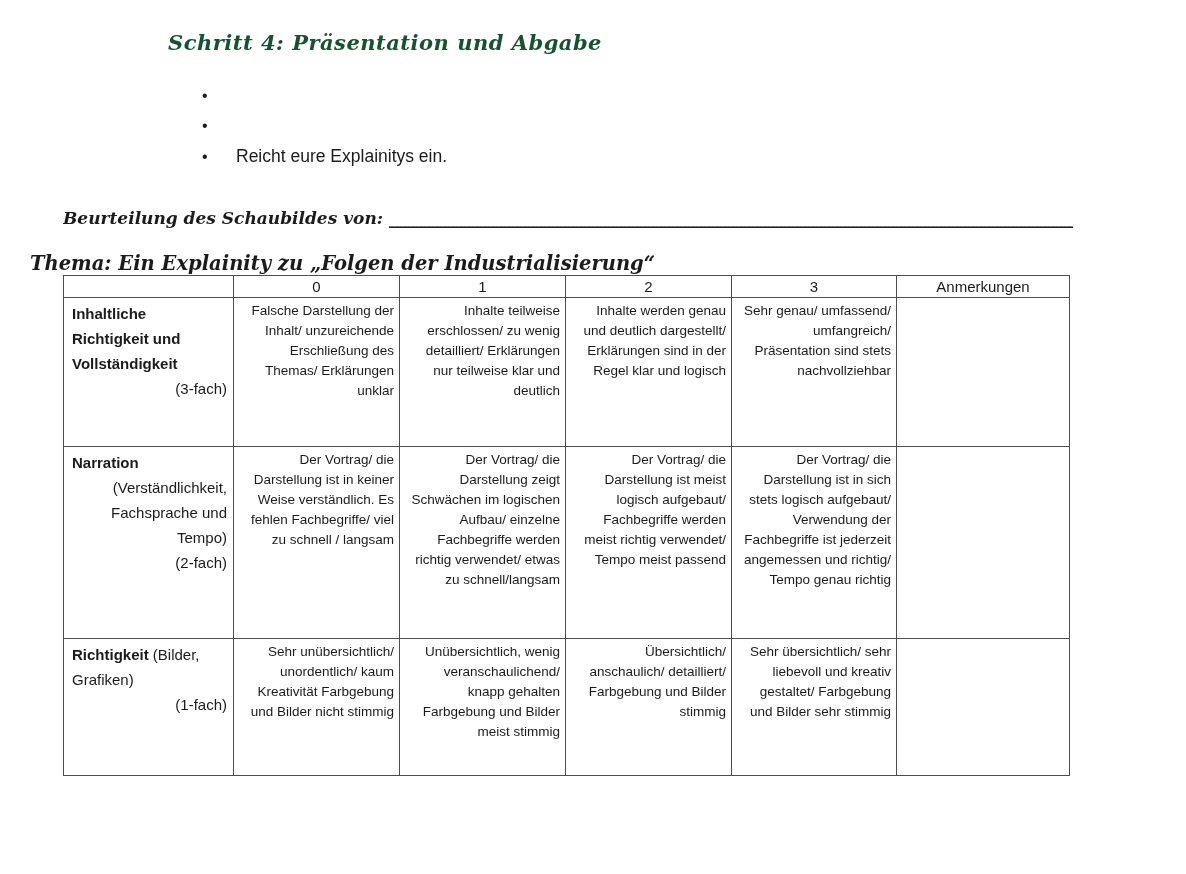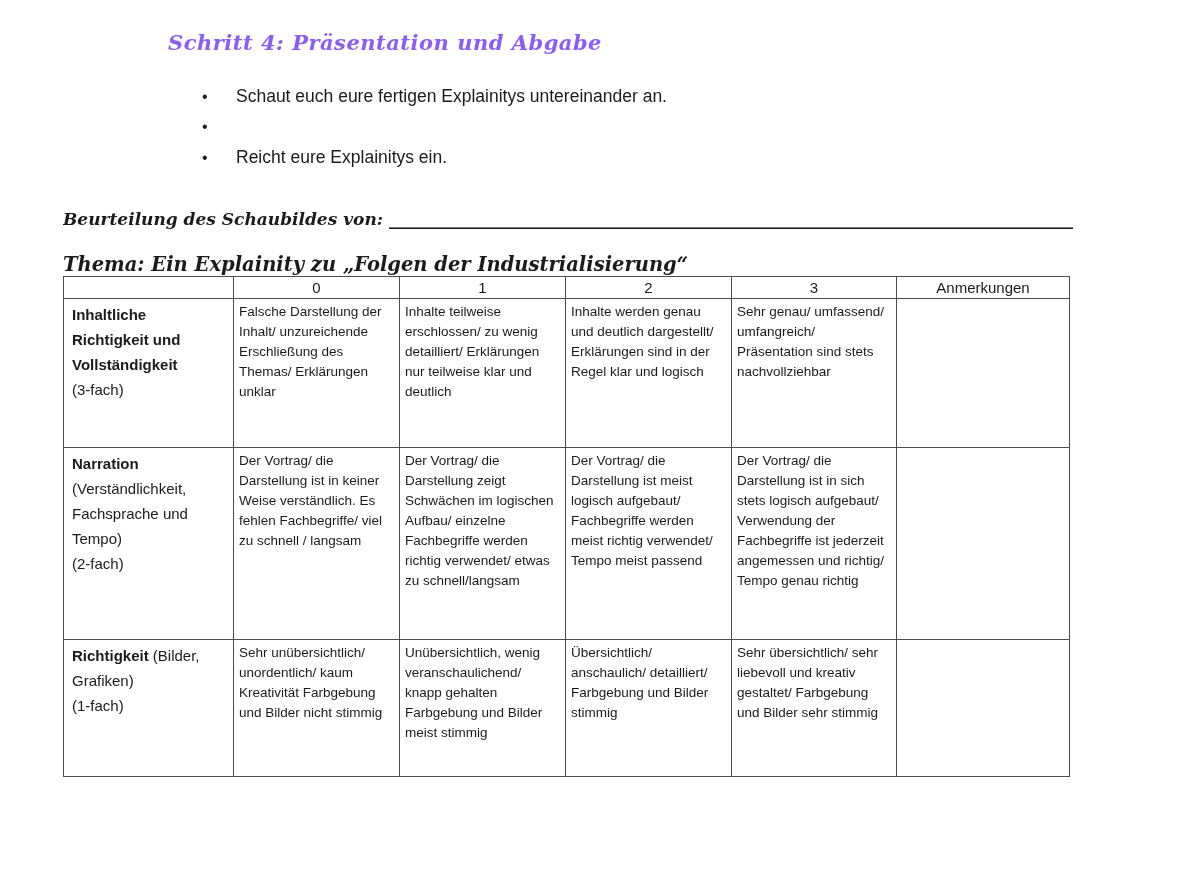--- a/index.html
+++ b/index.html
@@ -13,21 +13,21 @@
   }
   .script {
     font-family: "DejaVu Serif", serif;
     font-style: italic;
     font-weight: bold;
   }
   .title {
     margin: 30px 0 0 168px;
     font-size: 21px;
     letter-spacing: 0.5px;
-    color: #8b5cf6;
+    color: #14532d;
   }
   .bullets {
     margin: 26px 0 0 202px;
     padding: 0;
     list-style: none;
   }
   .bullets li {
     display: flex;
     align-items: baseline;
     font-size: 17.5px;
@@ -40,21 +40,21 @@
   }
   .assessment {
     margin: 36px 0 0 63px;
     font-size: 17px;
     white-space: nowrap;
     max-width: 1010px;
     overflow: hidden;
   }
   .assessment .blank { letter-spacing: -0.5px; }
   .thema {
-    margin: 24px 0 0 63px;
+    margin: 24px 0 0 30px;
     font-size: 19.5px;
   }
   .kriterien {
     margin: 26px 0 5px 63px;
     font-size: 15px;
   }
   table.rubric {
     margin-left: 63px;
     width: 1006px;
     border-collapse: collapse;
@@ -70,45 +70,44 @@
     font-size: 15px;
     height: 21px;
     text-align: center;
     padding: 0 4px;
     vertical-align: middle;
   }
   .rubric td {
     font-size: 13.5px;
     line-height: 20px;
     padding: 3px 5px;
-    text-align: left;
+    text-align: right;
   }
   .rubric td.crit {
     text-align: left;
     font-size: 15px;
     line-height: 25px;
     padding: 3px 6px 3px 8px;
   }
   .crit-bold { font-weight: bold; }
-  .crit-sub { white-space: pre-line; font-weight: normal; }
+  .crit-sub { white-space: pre-line; font-weight: normal; text-align: right; }
   tr.row-1 td { height: 142px; }
   tr.row-2 td { height: 185px; }
   tr.row-3 td { height: 130px; }
 </style>
 </head>
 <body>
 
 <div class="page">
 
   <h1 class="title script">Schritt 4: Präsentation und Abgabe</h1>
 
   <ul class="bullets">
     <li>
       <span class="bullet-dot">•</span>
-      <span>Schaut euch eure fertigen Explainitys untereinander an.</span>
     </li>
     <li>
       <span class="bullet-dot">•</span>
     </li>
     <li>
       <span class="bullet-dot">•</span>
       <span>Reicht eure Explainitys ein.</span>
     </li>
   </ul>
 

